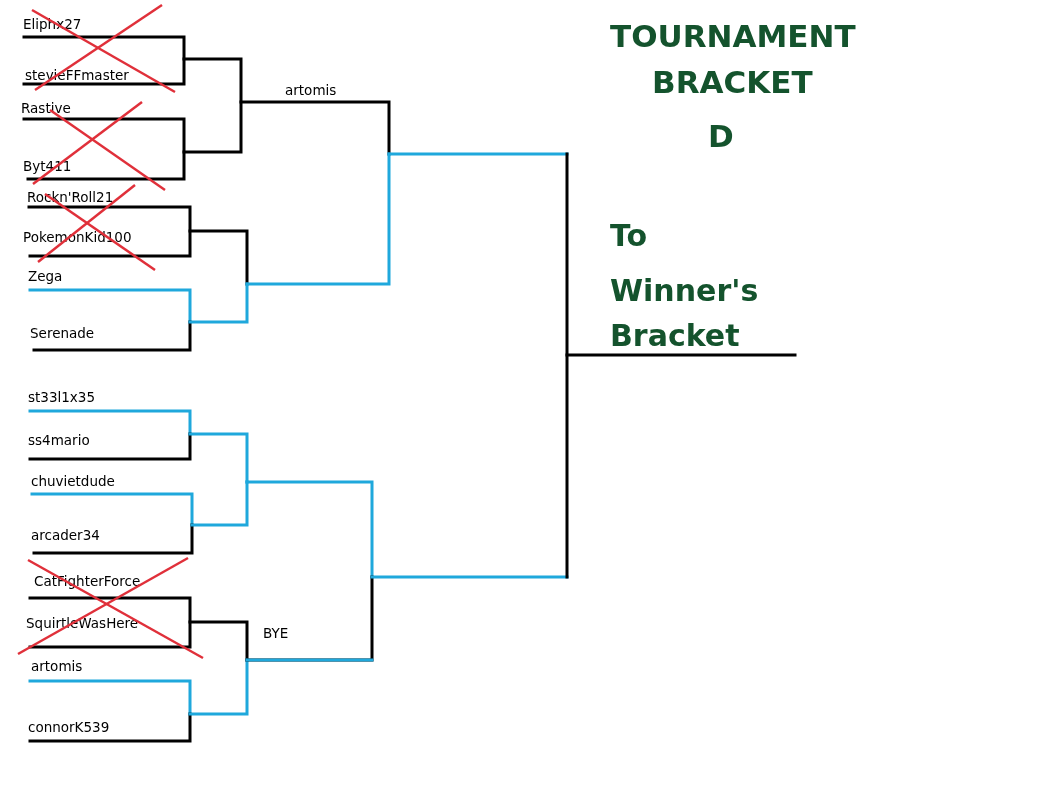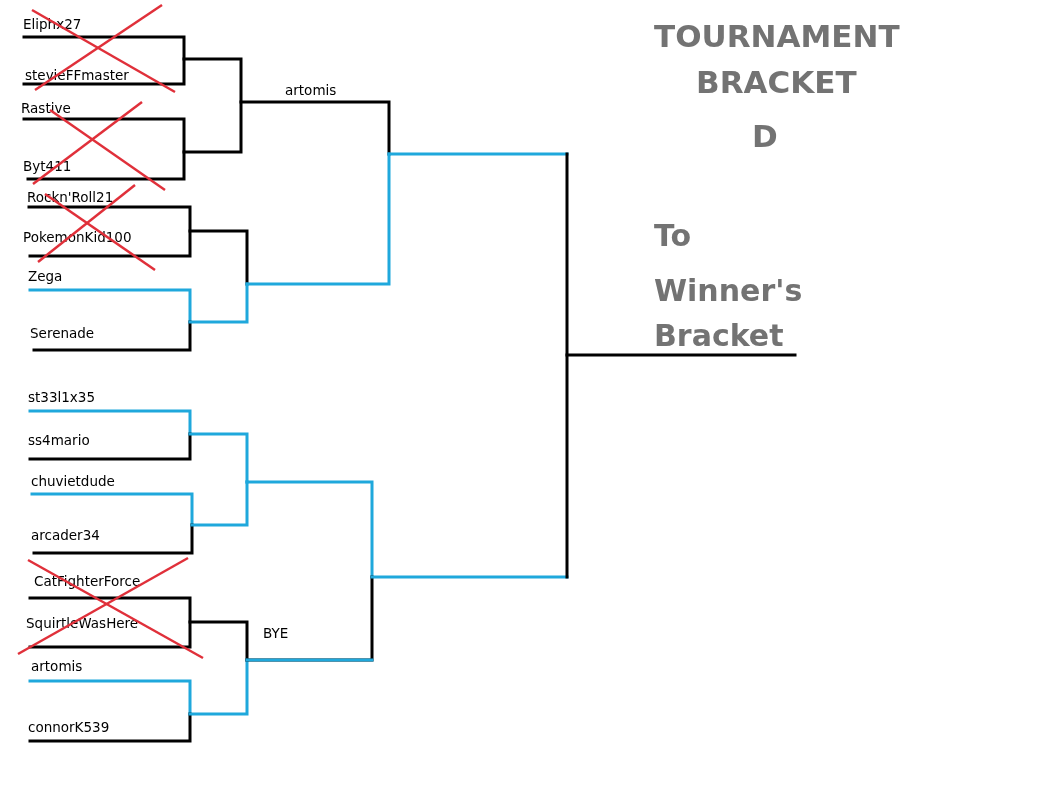--- a/index.html
+++ b/index.html
@@ -1,20 +1,20 @@
 <!DOCTYPE html>
 <html><head>
 <meta charset="utf-8">
 <style>
   html, body { margin: 0; padding: 0; background: #ffffff; }
   body { width: 1058px; height: 785px; position: relative; overflow: hidden; font-family: "DejaVu Sans", sans-serif; }
   #bracket { position: absolute; left: 0; top: 0; }
   .ln { stroke-width: 3; stroke-linecap: square; fill: none; }
   .name { font-family: "DejaVu Sans", sans-serif; font-size: 13.5px; fill: #000; }
-  .title { position: absolute; font-family: "DejaVu Sans", sans-serif; font-weight: bold; color: #737373; margin-left: 44px; }
+  .title { position: absolute; font-family: "DejaVu Sans", sans-serif; font-weight: bold; color: #14532d; }
 </style>
 </head>
 <body>
 
 <svg id="bracket" width="1058" height="785">
 
   <g>
     <polyline class="ln" stroke="#000" points="24,37 184,37 184,84 24,84"></polyline>
     <text class="name" x="23" y="29">Eliphx27</text>
     <text class="name" x="25" y="80">stevieFFmaster</text>

